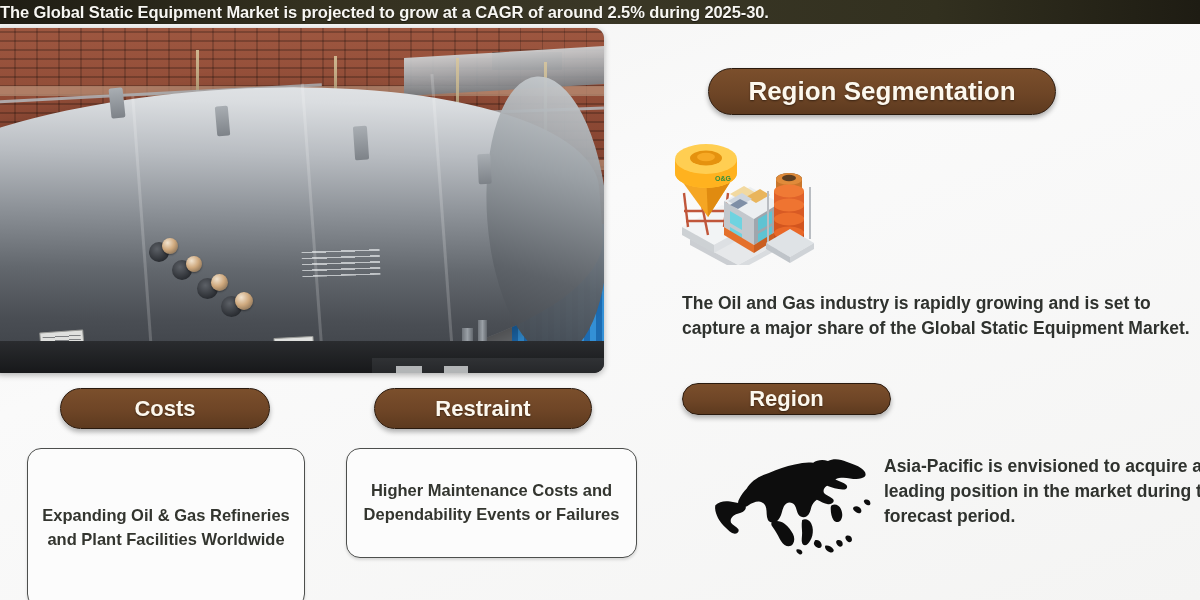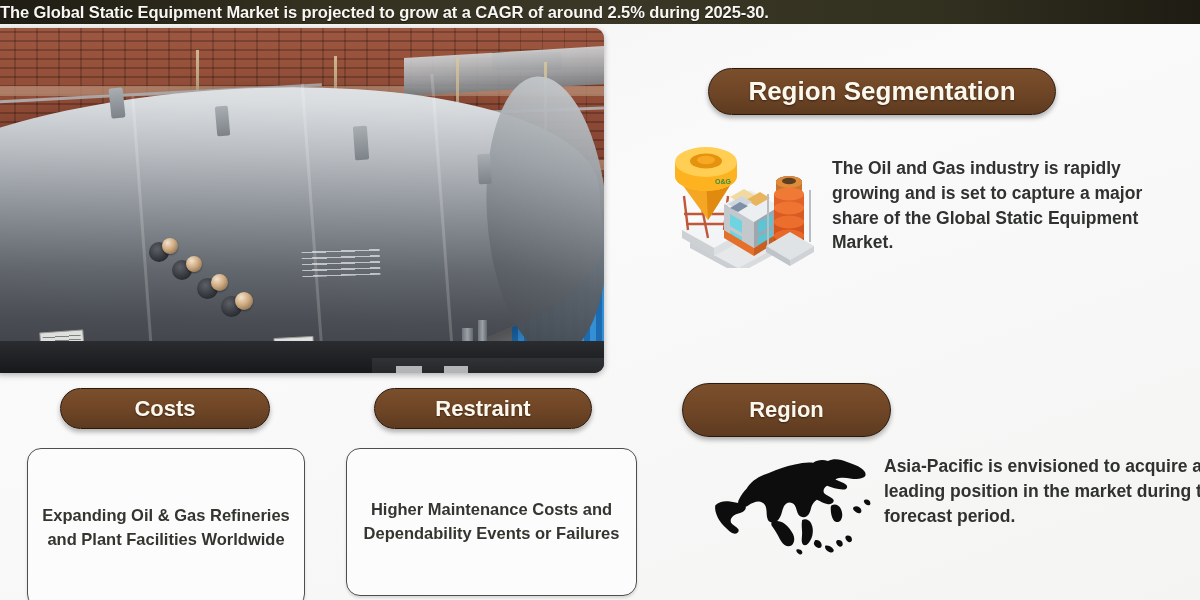--- a/index.html
+++ b/index.html
@@ -208,32 +208,33 @@
     font-weight: bold;
     white-space: nowrap;
     text-shadow: 0 1px 2px rgba(0,0,0,0.45);
   }
 
   #badge-segmentation { left: 708px; top: 68px;  width: 348px; height: 47px; }
   #badge-segmentation .badge-text { font-size: 26px; }
 
   #badge-driver      { left: 60px;  top: 388px; width: 210px; height: 41px; }
   #badge-restraint   { left: 374px; top: 388px; width: 218px; height: 41px; }
-  #badge-region      { left: 682px; top: 383px; width: 209px; height: 54px; }
+  #badge-region      { left: 682px; top: 383px; width: 209px; height: 32px; }
   #badge-driver .badge-text,
   #badge-restraint .badge-text,
   #badge-region .badge-text { font-size: 22px; }
 
   
   .seg-row {
     position: absolute;
     left: 668px; top: 135px;
     width: 525px; height: 135px;
     display: flex;
-    align-items: center;
+    align-items: flex-start;
+    flex-direction: column;
   }
   .seg-icon {
     width: 150px;
     height: 130px;
     flex: 0 0 150px;
     position: relative;
   }
   .seg-text {
     flex: 1;
     margin-left: 14px;
@@ -257,21 +258,21 @@
     padding: 10px 14px;
   }
   .card-text {
     text-align: center;
     font-size: 16.5px;
     font-weight: bold;
     line-height: 1.45;
     color: #33352f;
   }
   #card-driver    { left: 27px;  top: 448px; width: 278px; height: 160px; }
-  #card-restraint { left: 346px; top: 448px; width: 291px; height: 148px; }
+  #card-restraint { left: 346px; top: 448px; width: 291px; height: 110px; }
 
   
   .region-row {
     position: absolute;
     left: 693px; top: 448px;
     width: 534px; height: 140px;
     display: flex;
     align-items: flex-start;
   }
   .region-map {

